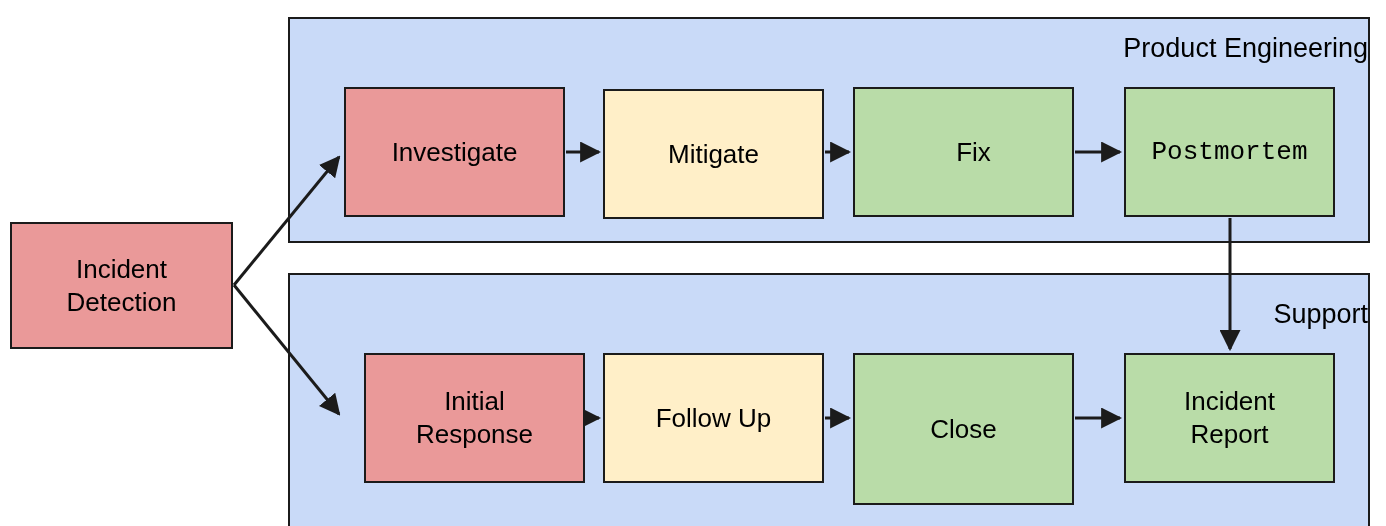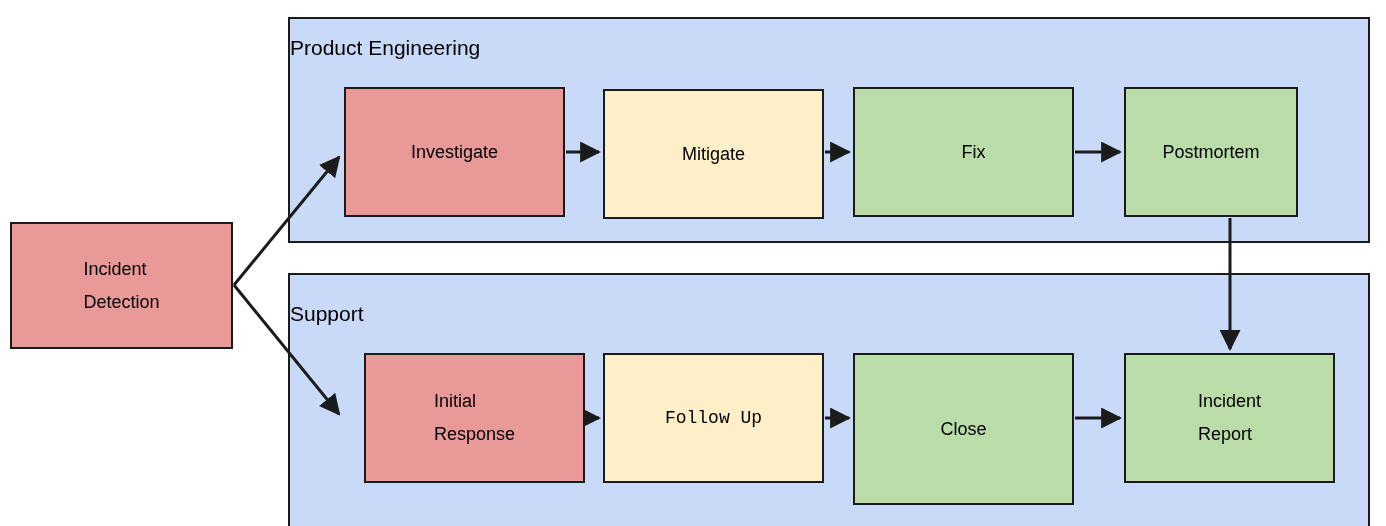--- a/index.html
+++ b/index.html
@@ -28,35 +28,35 @@
   .lane {
     position: absolute;
     box-sizing: border-box;
     background: #c9daf8;
     border: 2px solid #1b1b1b;
   }
   .lane-title {
     position: absolute;
     left: 0;
     right: 0;
-    text-align: left;
-    font-size: 21px;
+    text-align: right;
+    font-size: 27px;
     line-height: 32px;
     color: #000000;
     white-space: nowrap;
   }
   .node {
     position: absolute;
     box-sizing: border-box;
     border: 2px solid #1b1b1b;
     display: flex;
     align-items: center;
     justify-content: center;
-    text-align: left;
-    font-size: 18px;
+    text-align: center;
+    font-size: 26px;
     line-height: 33px;
     color: #000000;
     white-space: pre-line;
   }
   .fill-red   { background: #ea9999; }
   .fill-yellow{ background: #ffefc8; }
   .fill-green { background: #b9dca8; }
 </style>
 </head>
 <body>
@@ -89,22 +89,22 @@
       <line x1="1230" y1="218" x2="1230" y2="349"></line>
     </g>
   </svg>
 
   <div class="node fill-red" style="left:10px; top:222px; width:223px; height:127px;">Incident
 Detection</div>
 
   <div class="node fill-red" style="left:344px; top:87px; width:221px; height:130px;">Investigate</div>
   <div class="node fill-yellow" style="left:603px; top:89px; width:221px; height:130px;">Mitigate</div>
   <div class="node fill-green" style="left:853px; top:87px; width:221px; height:130px;padding-left:20px;">Fix</div>
-  <div class="node fill-green" style="left:1124px; top:87px; width:174px; height:130px;">Postmortem</div>
+  <div class="node fill-green" style="left:1124px; top:87px; width:211px; height:130px;font-family:Liberation Mono, monospace;">Postmortem</div>
 
   <div class="node fill-red" style="left:344px; top:353px; width:221px; height:130px;margin-left:20px;">Initial
 Response</div>
-  <div class="node fill-yellow" style="left:603px; top:353px; width:221px; height:130px;font-family:Liberation Mono, monospace;">Follow Up</div>
+  <div class="node fill-yellow" style="left:603px; top:353px; width:221px; height:130px;">Follow Up</div>
   <div class="node fill-green" style="left:853px; top:353px; width:221px; height:152px;">Close</div>
   <div class="node fill-green" style="left:1124px; top:353px; width:211px; height:130px;">Incident
 Report</div>
 
 </div>
 
 </body></html>

